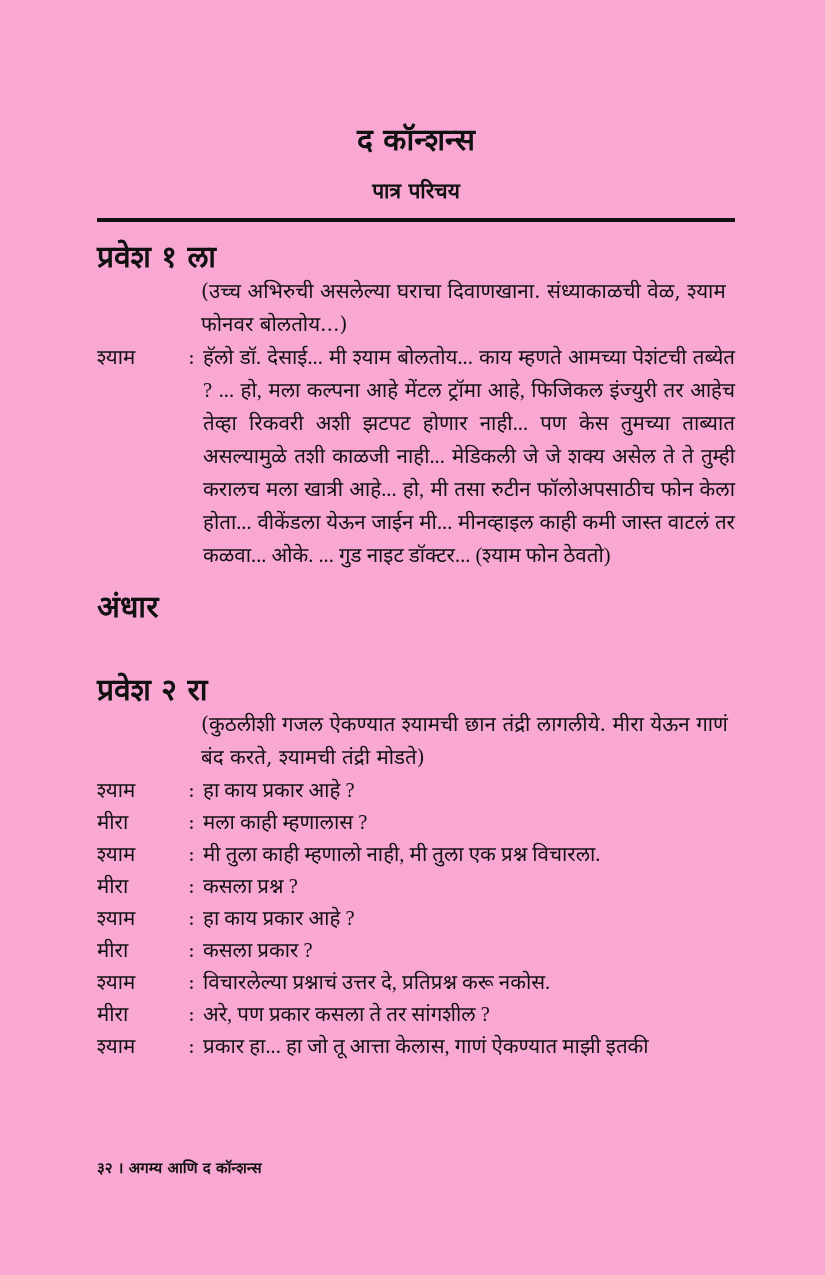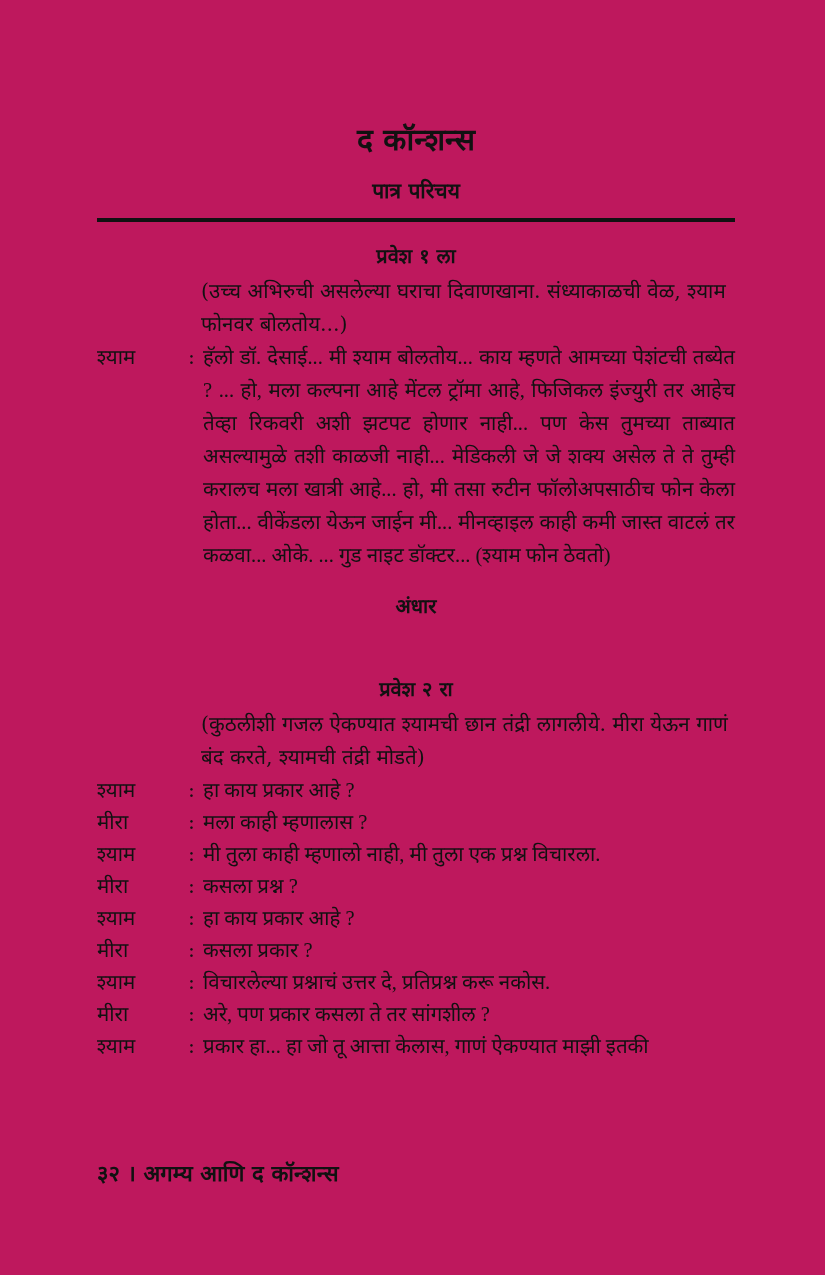--- a/index.html
+++ b/index.html
@@ -5,21 +5,21 @@
   html, body {
     margin: 0;
     padding: 0;
     background: #ffffff;
   }
   .page {
     position: relative;
     width: 825px;
     height: 1275px;
     margin: 0 auto;
-    background: #be185d;
+    background: #f9a8d4;
     color: #111111;
     box-sizing: border-box;
     padding: 122px 90px 0 97px;
     font-family: "DejaVu Serif", "DejaVu Sans", "Liberation Serif", serif;
     overflow: hidden;
   }
   .play-title {
     margin: 0;
     font-size: 30px;
     font-weight: bold;
@@ -44,23 +44,22 @@
     font-weight: normal;
     transform: scaleY(1.25);
   }
   .rule {
     height: 4px;
     background: #111111;
     margin-top: 14px;
   }
   .scene-heading {
     margin: 0;
-    font-size: 20px;
+    font-size: 30px;
     font-weight: bold;
-    text-align: center;
     line-height: 33px;
   }
   .scene-1 .scene-heading { margin-top: 18px; }
   .blackout-heading { margin-top: 1px; }
   .scene-2 .scene-heading { margin-top: 50px; }
   .stage {
     margin: 2px 0 0 104px;
     font-size: 20.5px;
     line-height: 33px;
   }
@@ -71,21 +70,21 @@
   }
   .scene-2 .drow { line-height: 32px; }
   .speaker { width: 91px; flex: none; }
   .colon   { width: 15px; flex: none; }
   .dtext   { flex: 1 1 auto; font-family: Liberation Serif, serif; }
   .justify { text-align: justify; }
   .footer {
     position: absolute;
     left: 97px;
     top: 1157px;
-    font-size: 22px;
+    font-size: 15px;
     font-weight: bold;
   }
 </style>
 </head>
 <body>
 
 <div class="page">
 
   <h1 class="play-title">द कॉन्शन्स</h1>
 

